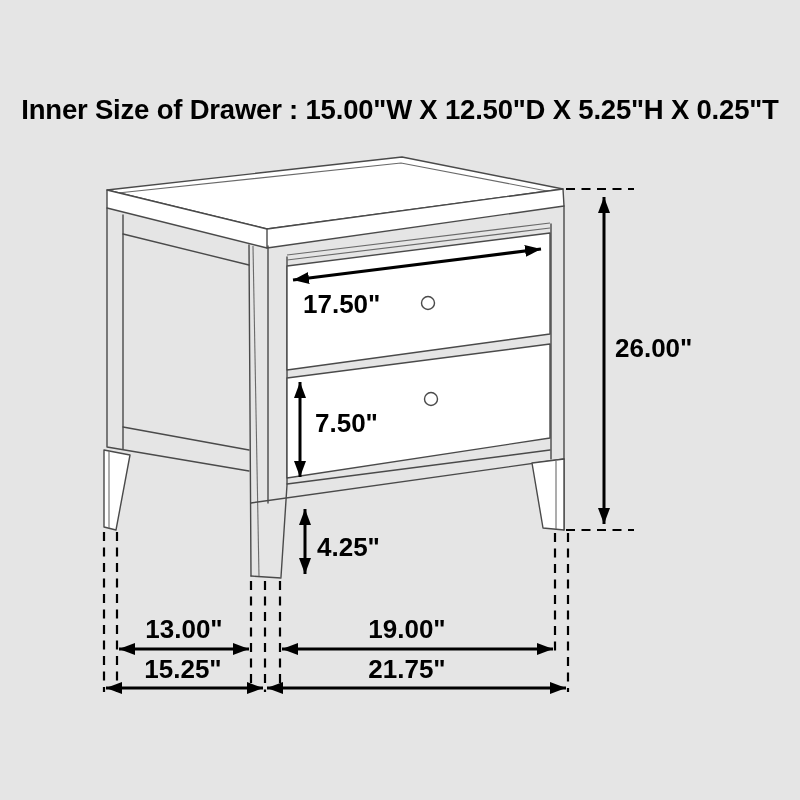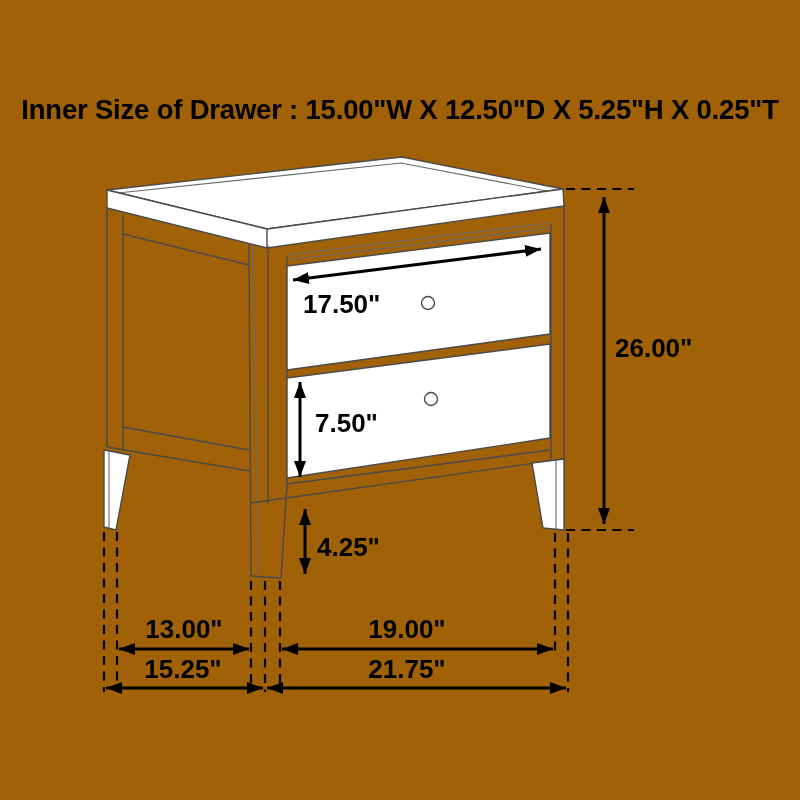--- a/index.html
+++ b/index.html
@@ -4,21 +4,21 @@
 <style>
   html, body {
     margin: 0;
     padding: 0;
     background: #ffffff;
   }
   .stage {
     position: relative;
     width: 800px;
     height: 800px;
-    background: #a16207;
+    background: #e5e5e5;
     overflow: hidden;
     font-family: "Liberation Sans", "DejaVu Sans", sans-serif;
   }
   svg { display: block; }
   .title-text {
     font-family: "Liberation Sans", "DejaVu Sans", sans-serif;
     font-size: 27.5px;
     font-weight: bold;
     fill: #000000;
     letter-spacing: -0.2px;

